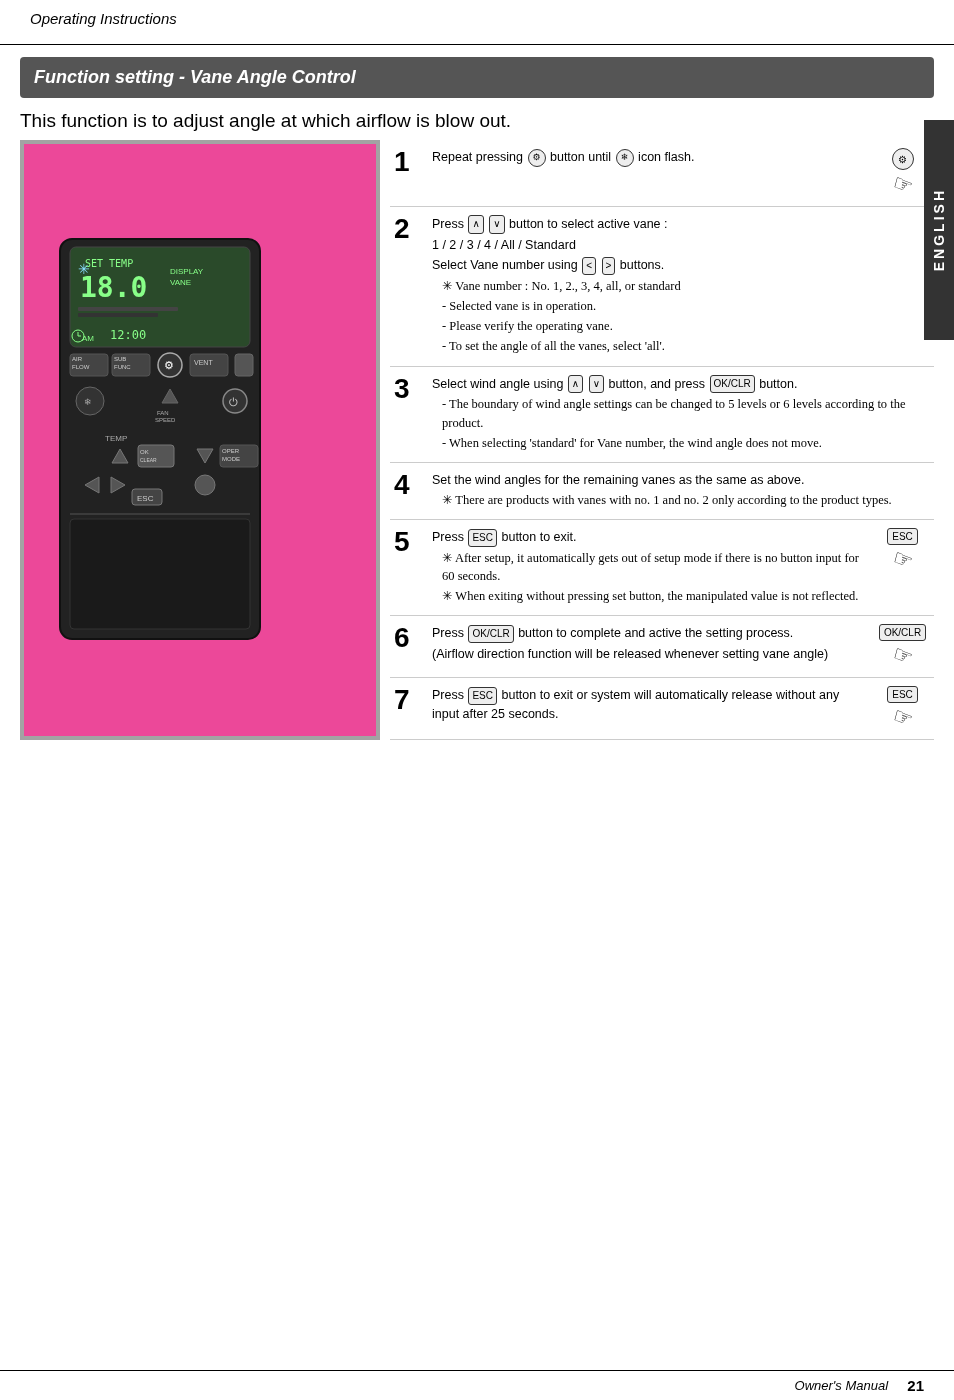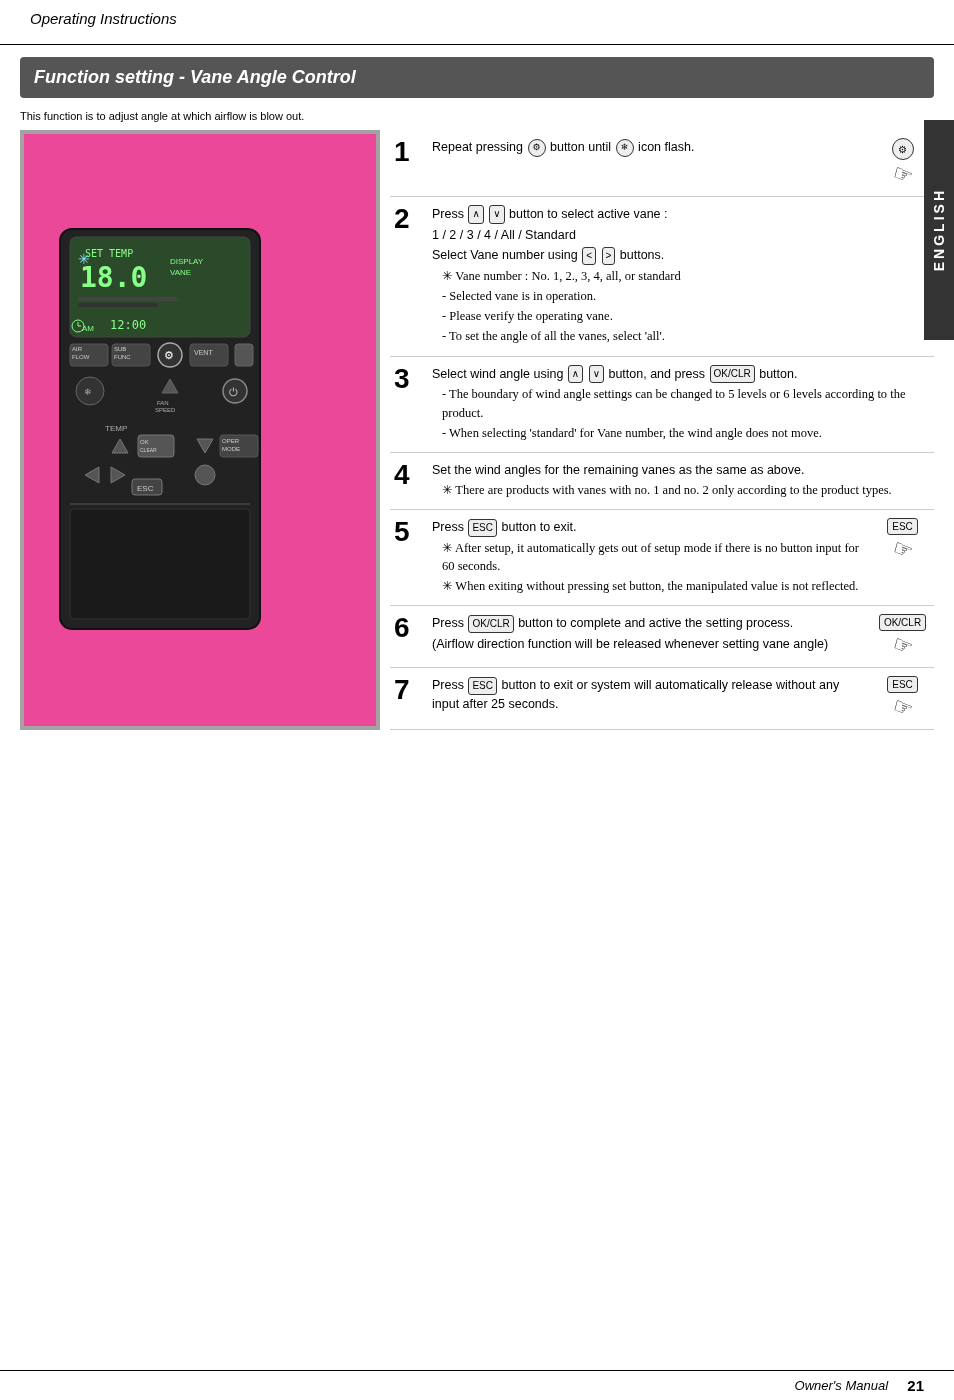--- a/index.html
+++ b/index.html
@@ -35,21 +35,21 @@
       border-radius: 4px;
     }
     .title-bar h1 {
       color: #fff;
       font-size: 18px;
       font-style: italic;
       font-weight: bold;
     }
     .subtitle {
       padding: 4px 20px 8px 20px;
-      font-size: 11px;
+      font-size: 19px;
     }
     
     .main-content {
       display: flex;
       flex-direction: row;
       padding: 0 20px;
       gap: 0;
     }
     
     .left-panel {

